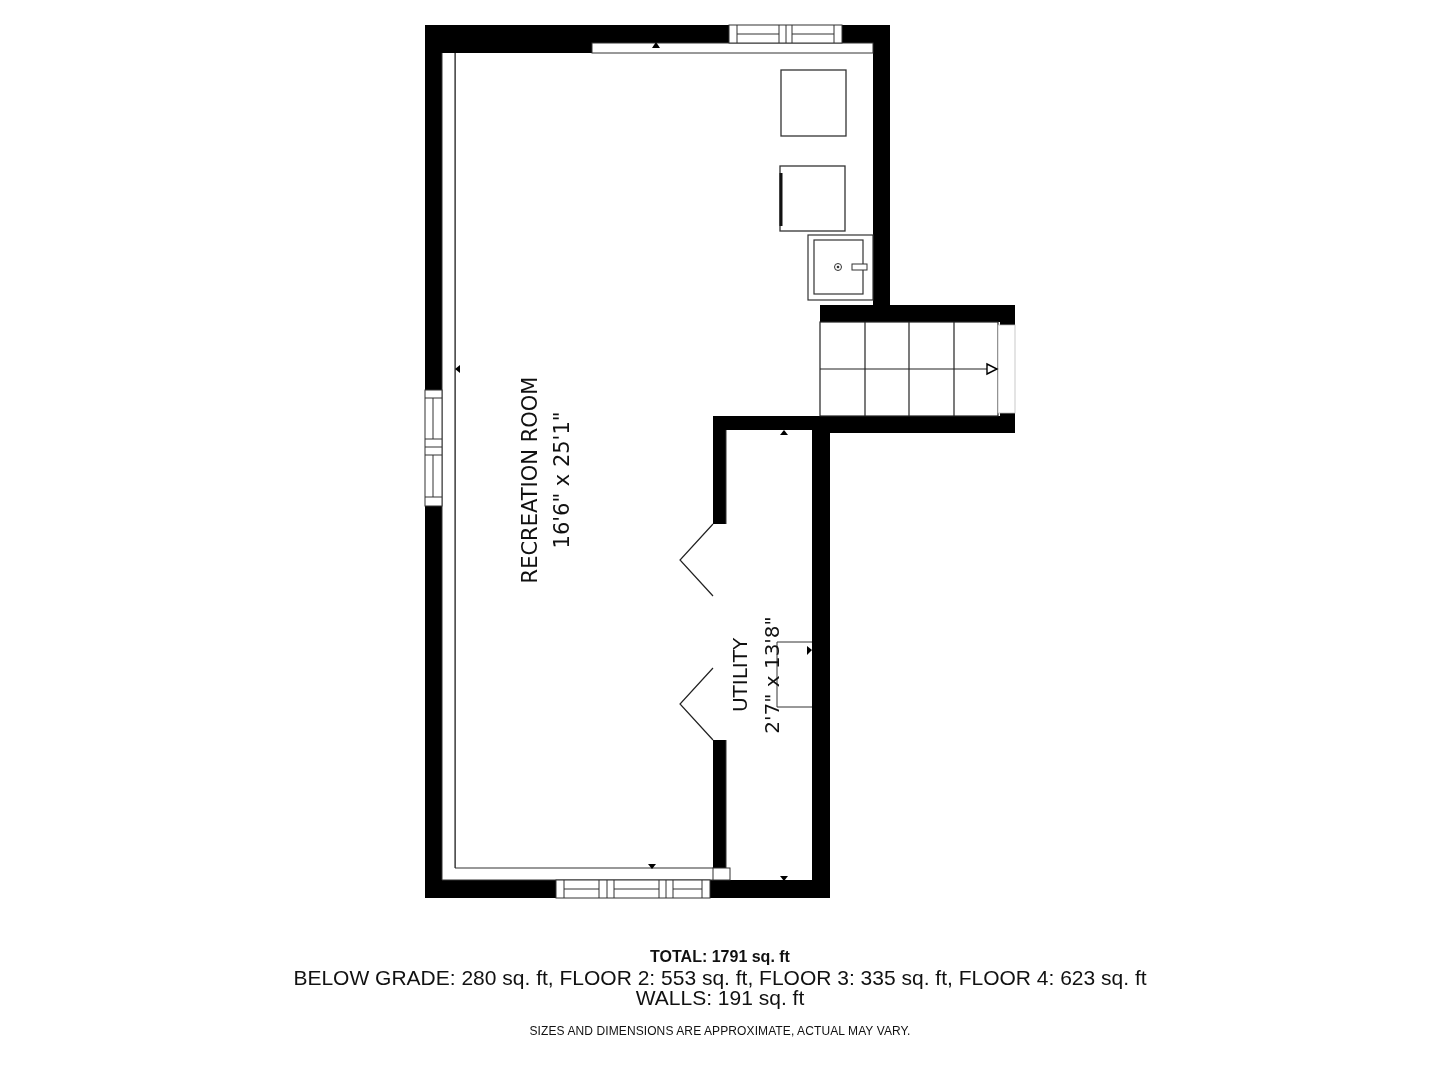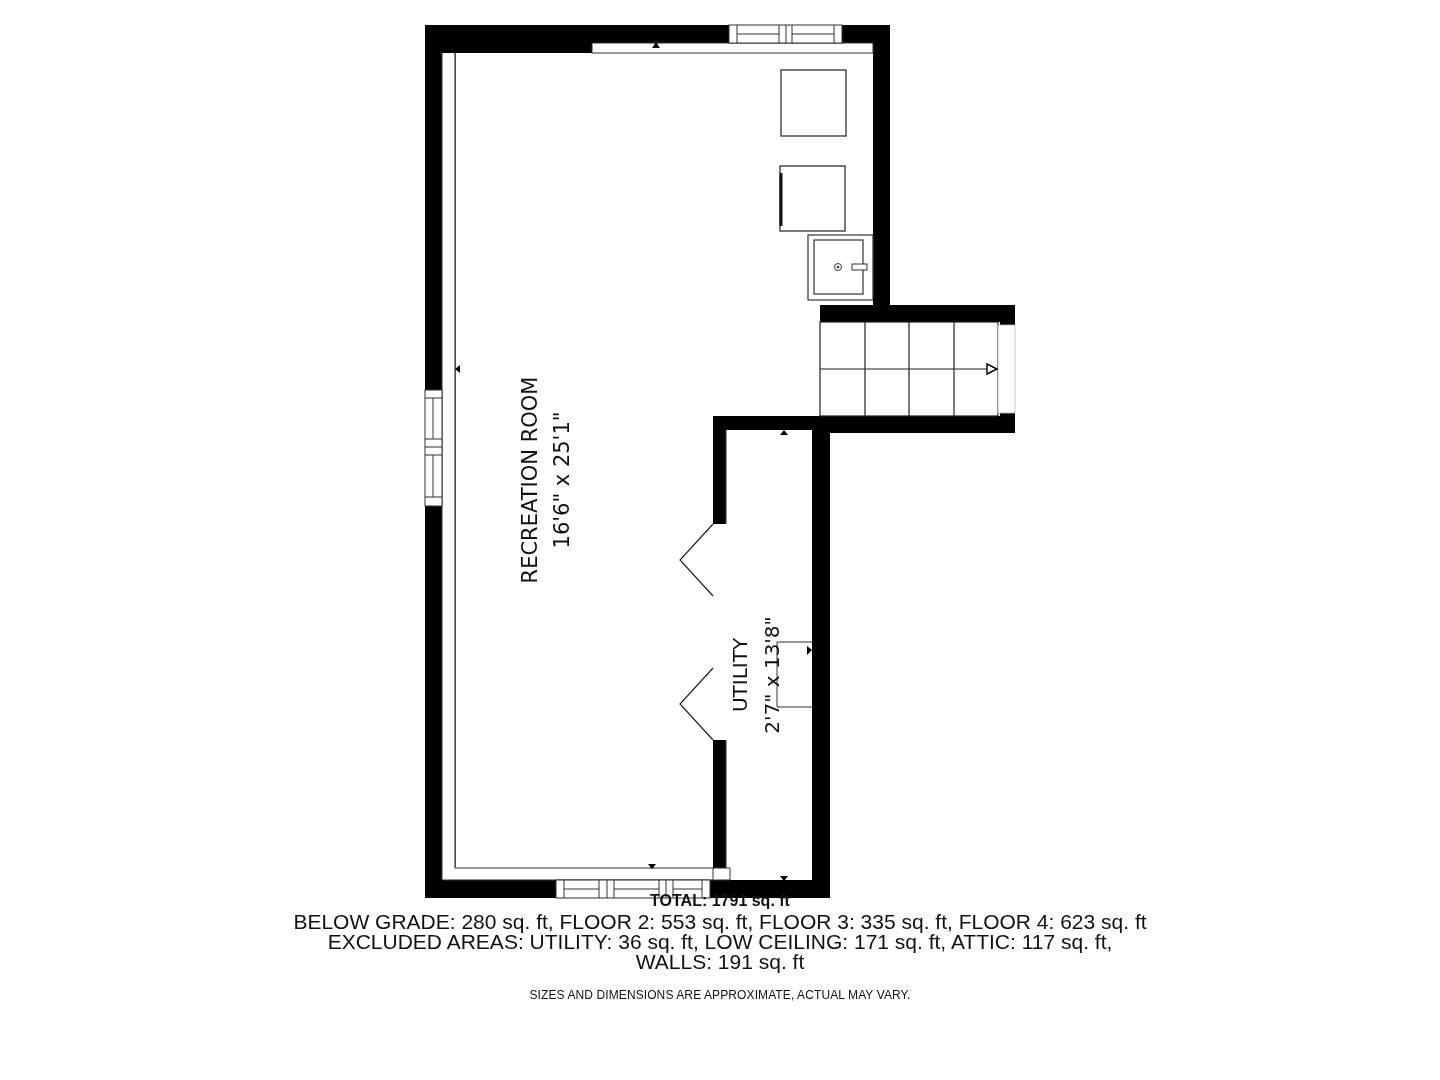--- a/index.html
+++ b/index.html
@@ -1,21 +1,21 @@
 <!DOCTYPE html>
 <html><head>
   <meta charset="utf-8">
   <style>
     html, body { margin: 0; padding: 0; background: #ffffff; }
     body { width: 1440px; height: 1080px; position: relative; overflow: hidden; font-family: "DejaVu Sans", sans-serif; }
     #plan { position: absolute; left: 0; top: 0; }
     .room-label { font-family: "DejaVu Sans", sans-serif; font-size: 21px; fill: #111; }
     .room-dim { font-family: "DejaVu Sans", sans-serif; font-size: 21px; fill: #111; }
     .util-label { font-family: "DejaVu Sans", sans-serif; font-size: 20px; fill: #111; }
-    #summary { position: absolute; left: 0; top: 890px; width: 1440px; text-align: center; color: #111; font-family: "Liberation Sans", sans-serif; }
+    #summary { position: absolute; left: 0; top: 946px; width: 1440px; text-align: center; color: #111; font-family: "Liberation Sans", sans-serif; }
     #summary .total { font-weight: bold; font-size: 16px; line-height: 22px; }
     #summary .line { font-size: 21px; line-height: 20px; }
     #summary .disclaimer { font-size: 12px; margin-top: 16px; letter-spacing: 0.1px; }
   </style>
 </head>
 <body>
 
 <svg id="plan" width="1440" height="940" viewBox="0 0 1440 940" xmlns="http://www.w3.org/2000/svg">
 
   <g fill="#000">
@@ -138,16 +138,15 @@
   </g>
   <g transform="translate(747,675) rotate(-90)">
     <text class="util-label" text-anchor="middle" x="0" y="0">UTILITY</text>
     <text class="util-label" text-anchor="middle" x="0" y="32">2'7" x 13'8"</text>
   </g>
 </svg>
 
 <div id="summary">
   <div class="total">TOTAL: 1791 sq. ft</div>
   <div class="line">BELOW GRADE: 280 sq. ft, FLOOR 2: 553 sq. ft, FLOOR 3: 335 sq. ft, FLOOR 4: 623 sq. ft</div>
-  <div class="line">EXCLUDED AREAS: UTILITY: 36 sq. ft, LOW CEILING: 171 sq. ft, ATTIC: 117 sq. ft,</div>
   <div class="line">WALLS: 191 sq. ft</div>
   <div class="disclaimer">SIZES AND DIMENSIONS ARE APPROXIMATE, ACTUAL MAY VARY.</div>
 </div>
 
 </body></html>

